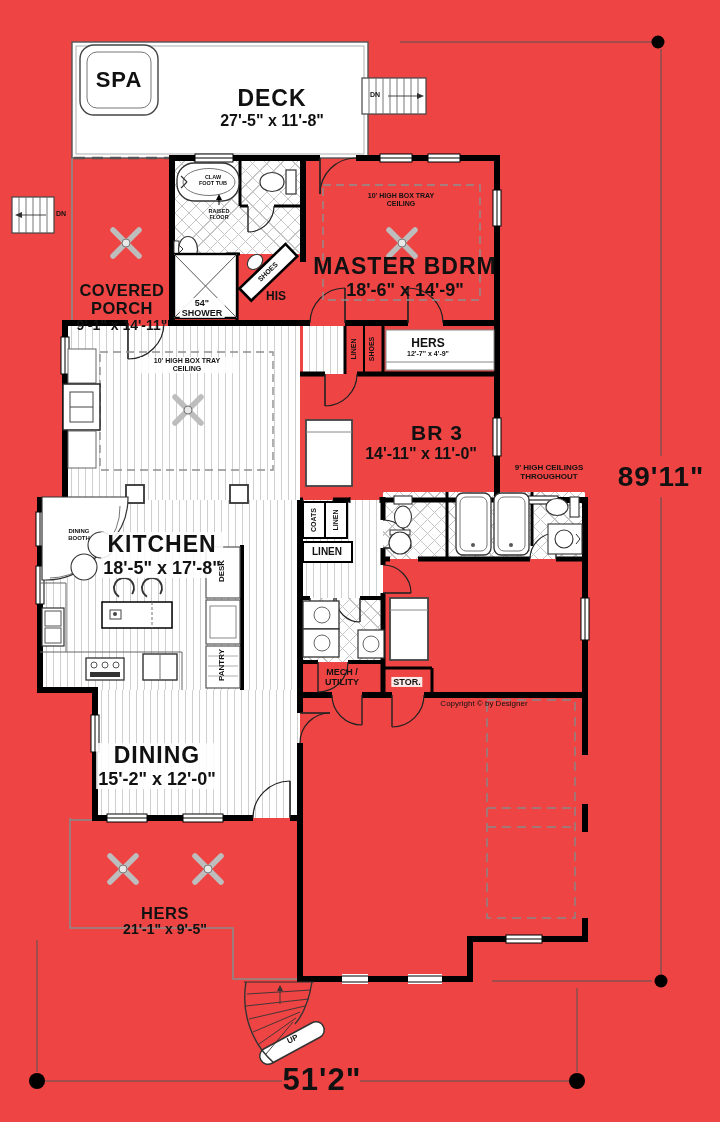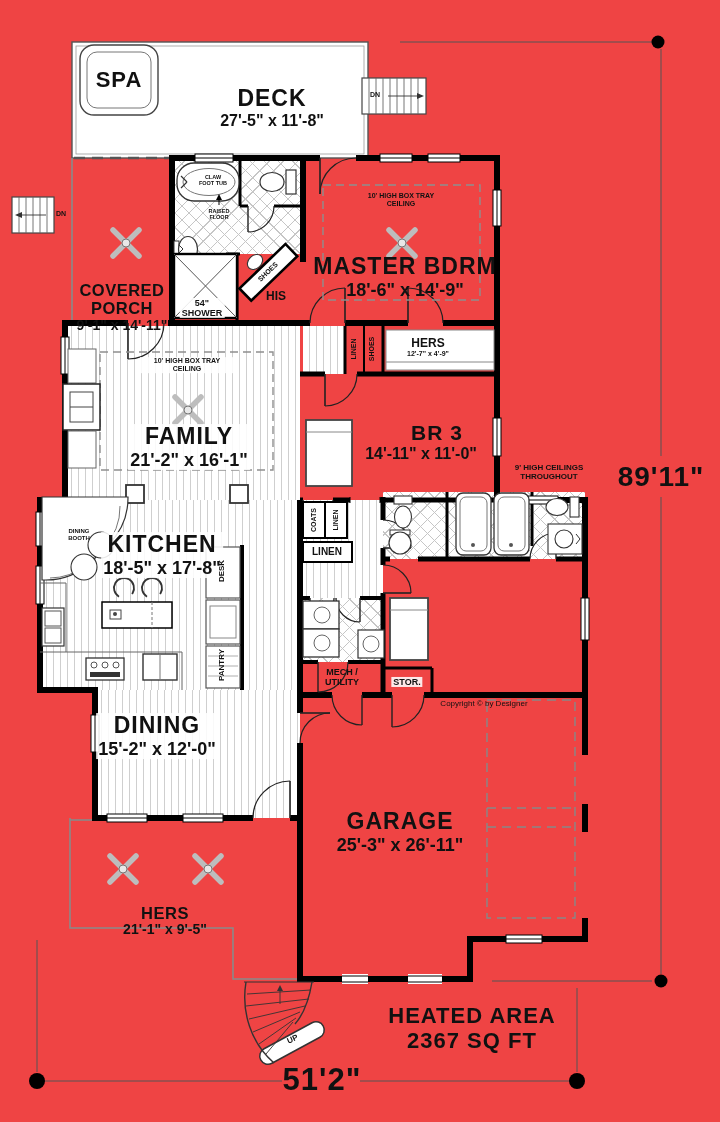--- a/index.html
+++ b/index.html
@@ -435,24 +435,20 @@
   </div>
   <div class="lbl f7 wrap" style="left:401px;top:200px;width:90px">10' HIGH BOX TRAY CEILING</div>
 
   <div class="lbl col" style="left:428px;top:348px">
     <span class="f12">HERS</span>
     <span class="f7">12'-7" x 4'-9"</span>
   </div>
   <div class="lbl f7 rot" style="left:354px;top:349px">LINEN</div>
   <div class="lbl f7 rot" style="left:372px;top:349px">SHOES</div>
 
-  <div class="lbl col bgw" style="left:189px;top:447px">
-    <span class="nm23">FAMILY</span>
-    <span class="dm19">21'-2" x 16'-1"</span>
-  </div>
   <div class="lbl f7 wrap bgw" style="left:187px;top:365px;width:90px">10' HIGH BOX TRAY CEILING</div>
 
   <div class="lbl col" style="left:421px;top:442px">
     <span class="nm22">BR 3</span>
     <span class="dm17">14'-11" x 11'-0"</span>
   </div>
 
   <div class="lbl f8 wrap" style="left:549px;top:473px;width:96px">9' HIGH CEILINGS THROUGHOUT</div>
   <div class="lbl big28" style="left:661px;top:477px">89'11"</div>
 
@@ -466,36 +462,28 @@
   </div>
   <div class="lbl f6 wrap" style="left:79px;top:535px;width:44px">DINING BOOTH</div>
   <div class="lbl f8 rot" style="left:222px;top:571px">DESK</div>
   <div class="lbl f8 rot" style="left:222px;top:665px">PANTRY</div>
 
 
   <div class="lbl f9 wrap" style="left:342px;top:677px;width:62px">MECH / UTILITY</div>
   <div class="lbl f9 bgw" style="left:407px;top:682px">STOR.</div>
   <div class="lbl f8" style="left:484px;top:704px;font-weight:normal">Copyright © by Designer</div>
 
-  <div class="lbl col bgw" style="left:157px;top:736px">
+  <div class="lbl col bgw" style="left:157px;top:766px">
     <span class="nm23">DINING</span>
     <span class="dm19">15'-2" x 12'-0"</span>
   </div>
 
-  <div class="lbl col" style="left:400px;top:832px">
-    <span class="nm23">GARAGE</span>
-    <span class="dm19">25'-3" x 26'-11"</span>
-  </div>
 
   <div class="lbl col" style="left:165px;top:902px">
     <span class="nm17">HERS</span>
     <span class="dm14">21'-1" x 9'-5"</span>
   </div>
 
   <div class="lbl f8 tilt" style="left:293px;top:1040px">UP</div>
 
-  <div class="lbl col" style="left:472px;top:1029px">
-    <span class="hz">HEATED AREA</span>
-    <span class="hz">2367 SQ FT</span>
-  </div>
 
   <div class="lbl big31" style="left:322px;top:1080px">51'2"</div>
 </div>
 
 </body></html>

